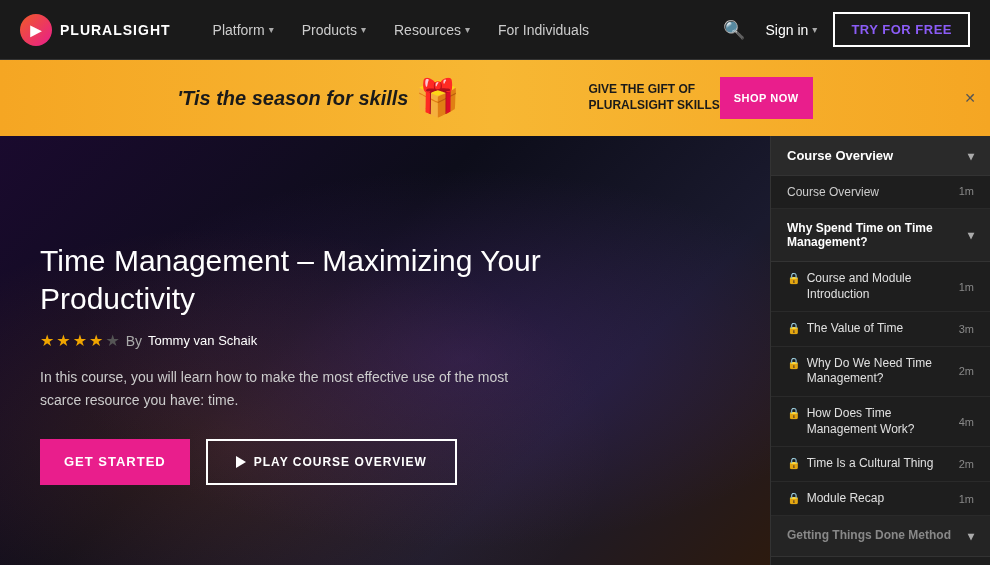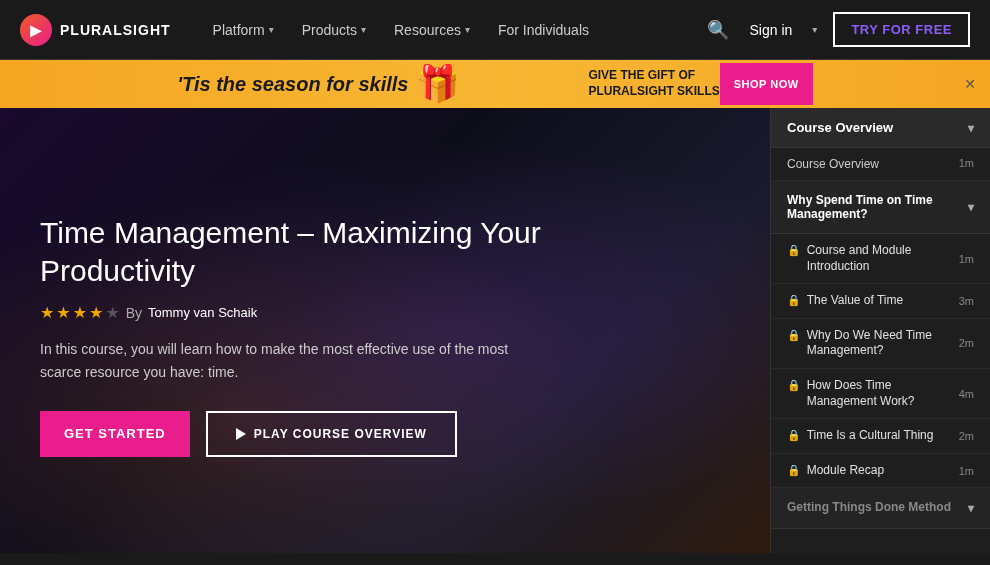--- a/index.html
+++ b/index.html
@@ -65,37 +65,37 @@
       font-size: 18px;
       cursor: pointer;
       padding: 4px;
     }
     .sign-in-btn {
       color: #fff;
       font-size: 14px;
       cursor: pointer;
       display: flex;
       align-items: center;
-      gap: 20px;
+      gap: 4px;
     }
     .try-free-btn {
       background: transparent;
       border: 2px solid #fff;
       color: #8b5cf6;
       font-size: 13px;
       font-weight: 700;
       padding: 8px 16px;
       cursor: pointer;
       letter-spacing: 0.5px;
     }
 
     
     .banner {
       background: linear-gradient(90deg, #f5a623 0%, #f7b733 50%, #f5a623 100%);
-      height: 48px;
+      height: 76px;
       display: flex;
       align-items: center;
       justify-content: center;
       position: relative;
       gap: 60px;
     }
     .banner-text {
       color: #1a1a1a;
       font-size: 20px;
       font-style: italic;

